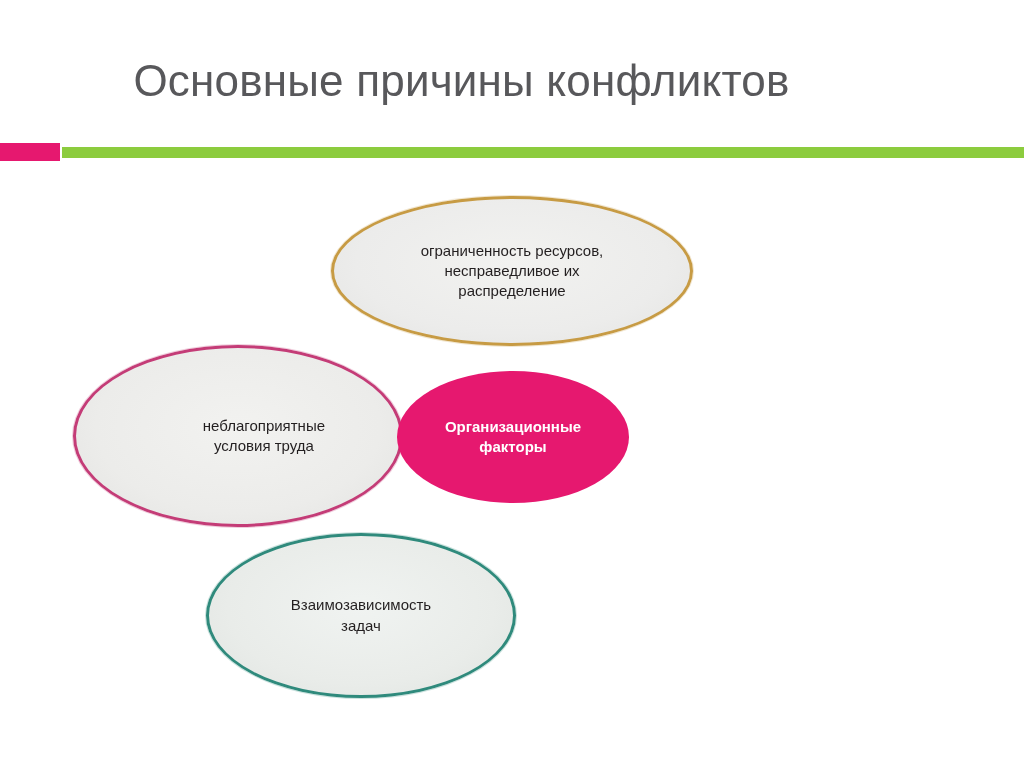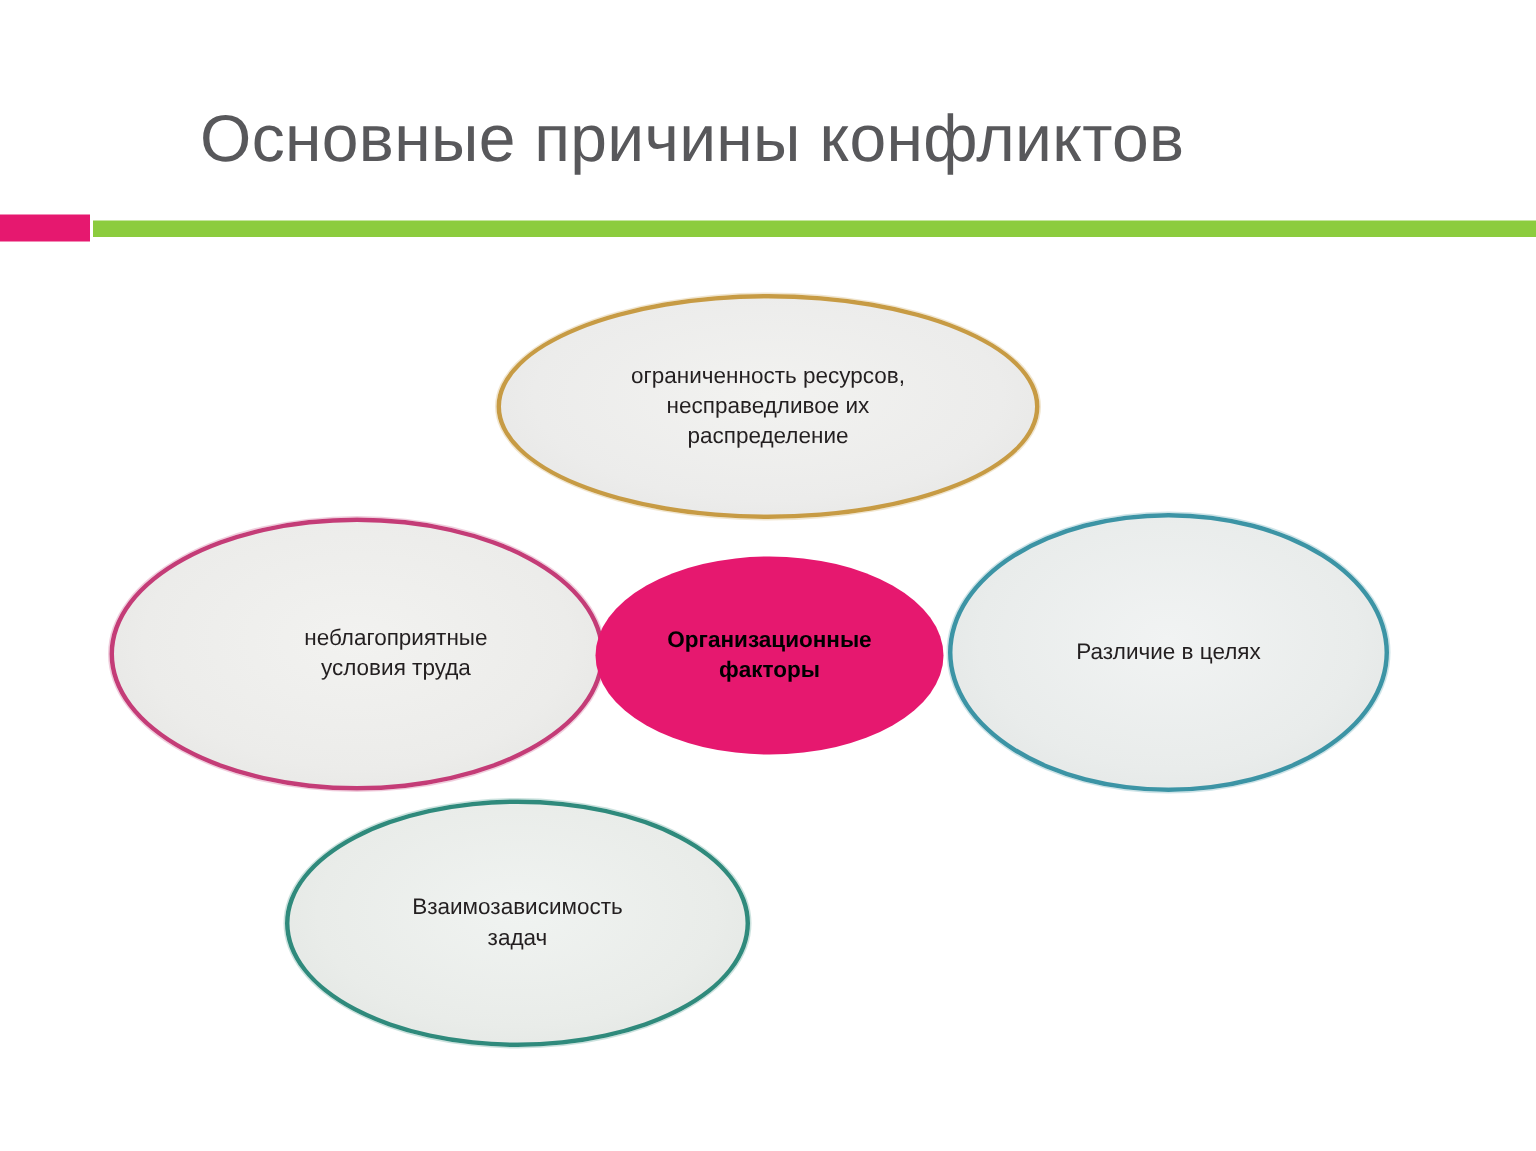--- a/index.html
+++ b/index.html
@@ -12,21 +12,21 @@
     height: 767px;
     position: relative;
     overflow: hidden;
     font-family: "Liberation Sans", sans-serif;
   }
 
   
   .slide-title {
     position: absolute;
     left: 0;
-    top: 40px;
+    top: 28px;
     width: 923px;
     text-align: center;
     font-size: 44px;
     font-weight: 400;
     color: #58585b;
     letter-spacing: 0.2px;
     line-height: 1.1;
     white-space: nowrap;
   }
 
@@ -97,38 +97,38 @@
     box-shadow: 0 0 0 1px rgba(196,60,119,0.25);
     justify-content: flex-end;
   }
   .e-right {
     left: 632px; top: 172px; width: 294px; height: 186px;
     background: radial-gradient(ellipse at 50% 45%, #f1f3f3 0%, #e9eceb 62%, #dfe3e2 100%);
     border: 3px solid #3c94a5;
     box-shadow: 0 0 0 1px rgba(60,148,165,0.25);
   }
   .e-bottom-left {
-    left: 190px; top: 363px; width: 310px; height: 165px;
+    left: 206px; top: 363px; width: 310px; height: 165px;
     background: radial-gradient(ellipse at 50% 45%, #f0f3f1 0%, #e9ece9 62%, #dfe3e0 100%);
     border: 3px solid #2f8a7c;
     box-shadow: 0 0 0 1px rgba(47,138,124,0.25);
   }
   .e-bottom-right {
     left: 514px; top: 363px; width: 320px; height: 172px;
     background: radial-gradient(ellipse at 50% 45%, #f1f1f4 0%, #eaeaee 62%, #e0e0e6 100%);
     border: 3px solid #6f6fa8;
     box-shadow: 0 0 0 1px rgba(111,111,168,0.25);
   }
 
   
   .e-center {
     left: 397px; top: 201px; width: 232px; height: 132px;
     background: #e6186f;
     border: none;
-    color: #000000;
+    color: #ffffff;
     font-weight: bold;
     font-size: 15px;
     z-index: 5;
   }
 </style>
 </head>
 <body>
 
 <h1 class="slide-title">Основные причины конфликтов</h1>
 
@@ -143,23 +143,20 @@
     <span class="txt">ограниченность ресурсов,
 несправедливое их
 распределение</span>
   </div>
 
   <div class="ellipse e-left">
     <span class="txt">неблагоприятные
 условия труда</span>
   </div>
 
-  <div class="ellipse e-right">
-    <span class="txt">Различие в целях</span>
-  </div>
 
   <div class="ellipse e-bottom-left">
     <span class="txt">Взаимозависимость
 задач</span>
   </div>
 
 
   <div class="ellipse e-center">
     <span class="txt">Организационные
 факторы</span>

